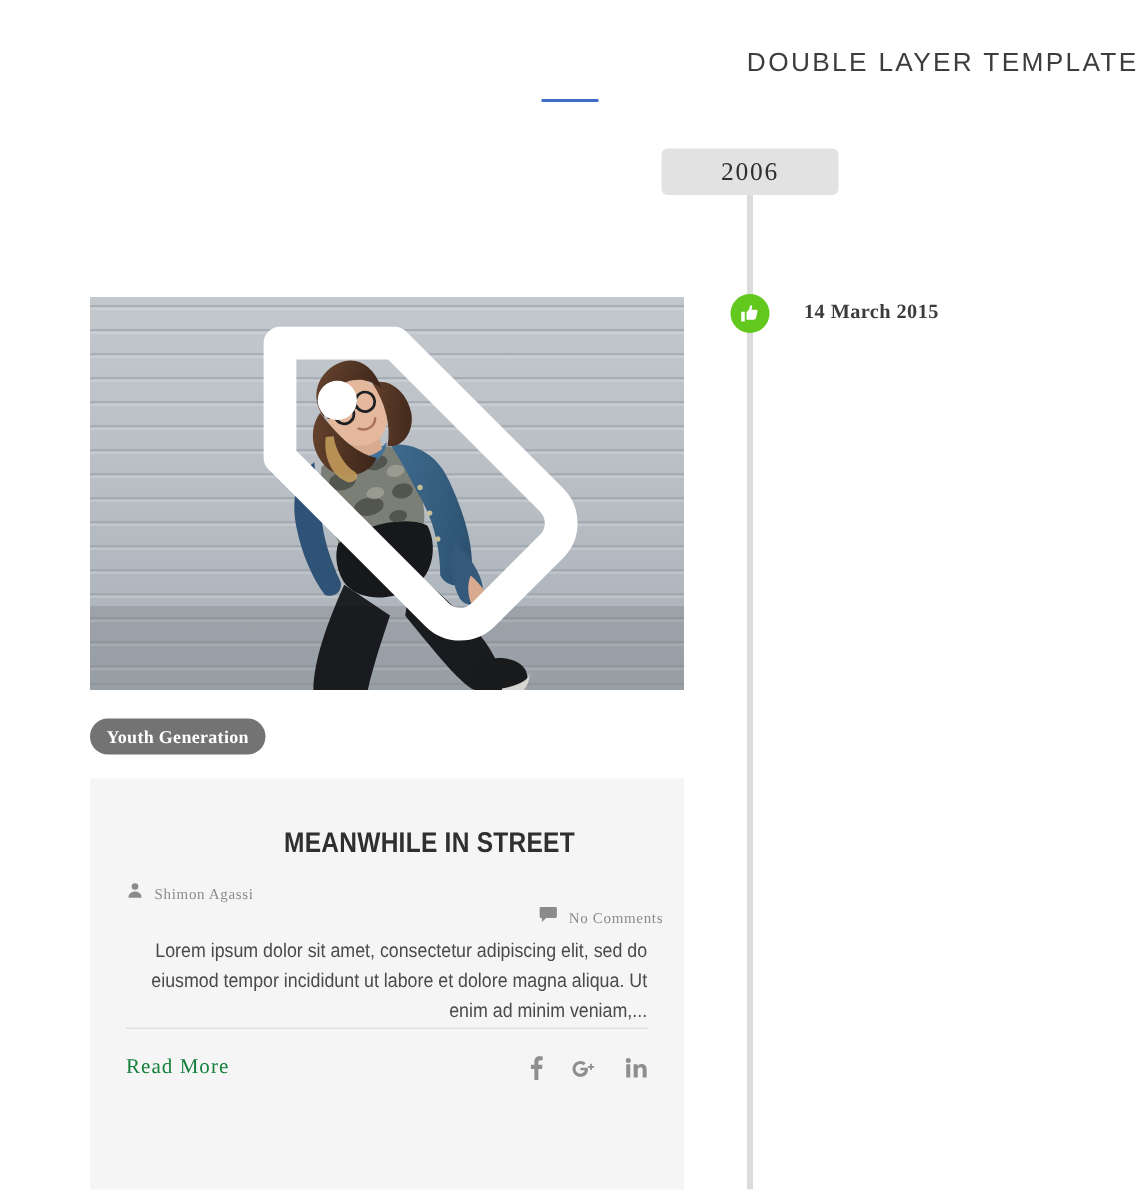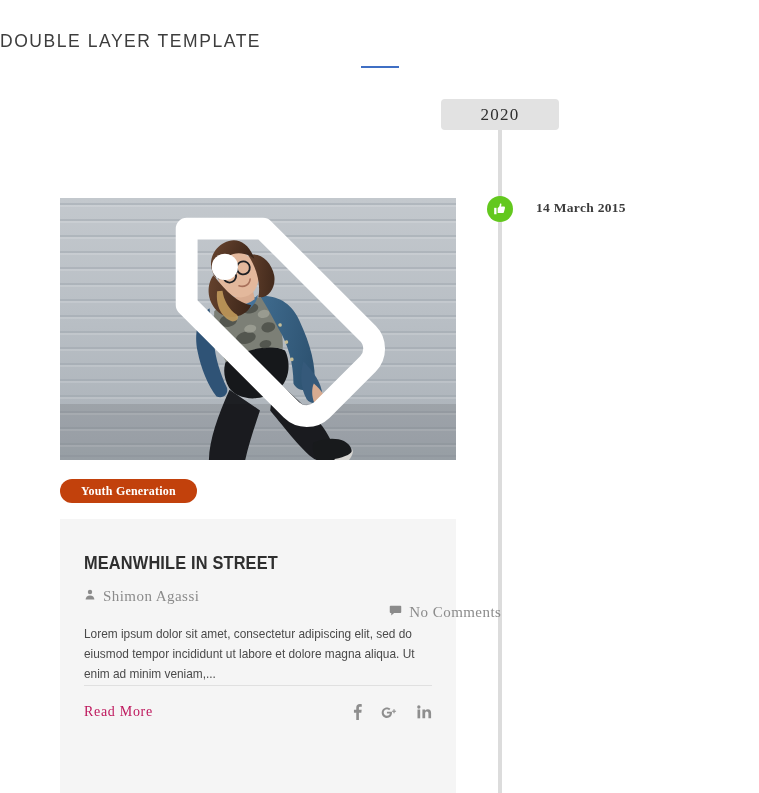--- a/index.html
+++ b/index.html
@@ -15,21 +15,21 @@
     font-family: "Liberation Sans", sans-serif;
     -webkit-font-smoothing: antialiased;
   }
 
   
   .page-header {
     position: absolute;
     top: 30px;
     left: 0;
     width: 759px;
-    text-align: left;
+    text-align: right;
   }
   .page-title {
     font-family: "Liberation Sans", sans-serif;
     font-size: 17.5px;
     font-weight: 400;
     letter-spacing: 1.55px;
     color: #3d3d3d;
     line-height: 22px;
     margin: 0;
     white-space: nowrap;
@@ -128,22 +128,22 @@
     text-shadow: 0 1px 2px rgba(0,0,0,.4);
   }
   .tag-icon { display: block; }
 
   
   .cat-badge {
     position: absolute;
     left: 0;
     top: 281px;
     height: 24px;
-    padding: 0 21px;
-    background: #c2410c;
+    padding: 0 11px;
+    background: #737373;
     border-radius: 12px;
     display: inline-flex;
     align-items: center;
     justify-content: center;
   }
   .cat-badge-label {
     font-family: "Liberation Serif", serif;
     font-weight: bold;
     font-size: 12px;
     color: #ffffff;
@@ -153,21 +153,21 @@
 
   
   .post-card {
     position: absolute;
     left: 0;
     top: 321px;
     width: 396px;
     height: 434px;
     background: #f5f5f5;
   }
-  .card-inner { padding: 32px 24px 0 24px; }
+  .card-inner { padding: 32px 24px 0 24px; text-align: right; }
 
   .post-title {
     margin: 0;
     font-family: "Liberation Sans", sans-serif;
     font-weight: bold;
     font-size: 19px;
     letter-spacing: 0.2px;
     color: #2f2f2f;
     line-height: 24px;
     transform: scaleX(0.86);
@@ -182,21 +182,21 @@
     height: 16px;
   }
   .meta-item {
     display: flex;
     align-items: center;
     gap: 7px;
   }
   .meta-item.comments { margin-left: 190px; margin-top: 32px; }
   .meta-text {
     font-family: "Liberation Serif", serif;
-    font-size: 15px;
+    font-size: 10px;
     letter-spacing: 0.45px;
     color: #8b8b8b;
     white-space: nowrap;
   }
 
   .post-excerpt {
     margin: 20px 0 0 0;
     font-family: "Liberation Sans", sans-serif;
     font-size: 13.2px;
     line-height: 20px;
@@ -222,21 +222,21 @@
     width: 348px;
     height: 30px;
     display: flex;
     align-items: center;
     justify-content: space-between;
   }
   .read-more {
     font-family: "Liberation Serif", serif;
     font-size: 14px;
     letter-spacing: 0.7px;
-    color: #be185d;
+    color: #15803d;
     text-decoration: none;
     white-space: nowrap;
   }
   .social-row {
     display: flex;
     align-items: center;
     gap: 19px;
   }
   .social-link {
     display: flex;
@@ -252,21 +252,21 @@
 <body>
 
 <div class="page-header">
   <h1 class="page-title">DOUBLE LAYER TEMPLATE</h1>
   <div class="title-rule"></div>
 </div>
 
 <div class="timeline-line"></div>
 
 <div class="year-pill">
-  <span class="year-label">2020</span>
+  <span class="year-label">2006</span>
 </div>
 
 <div class="marker-dot">
   <span>
     <svg width="14" height="14" viewBox="0 0 24 24" fill="#ffffff" aria-hidden="true">
       <path d="M2 10h4v11H2z"></path>
       <path d="M8 10.2c1.6-.9 2.9-2.5 3.4-4.2.3-1 .2-2.1.6-2.9.4-.8 1.7-.9 2.2-.1.5.8.2 2.1 0 3-.1.6-.4 1.2-.6 1.8h5.1c1.2 0 2.1 1.1 1.8 2.3l-1.7 7.1c-.2 1-1.1 1.8-2.2 1.8H8z"></path>
     </svg>
   </span>
 </div>

